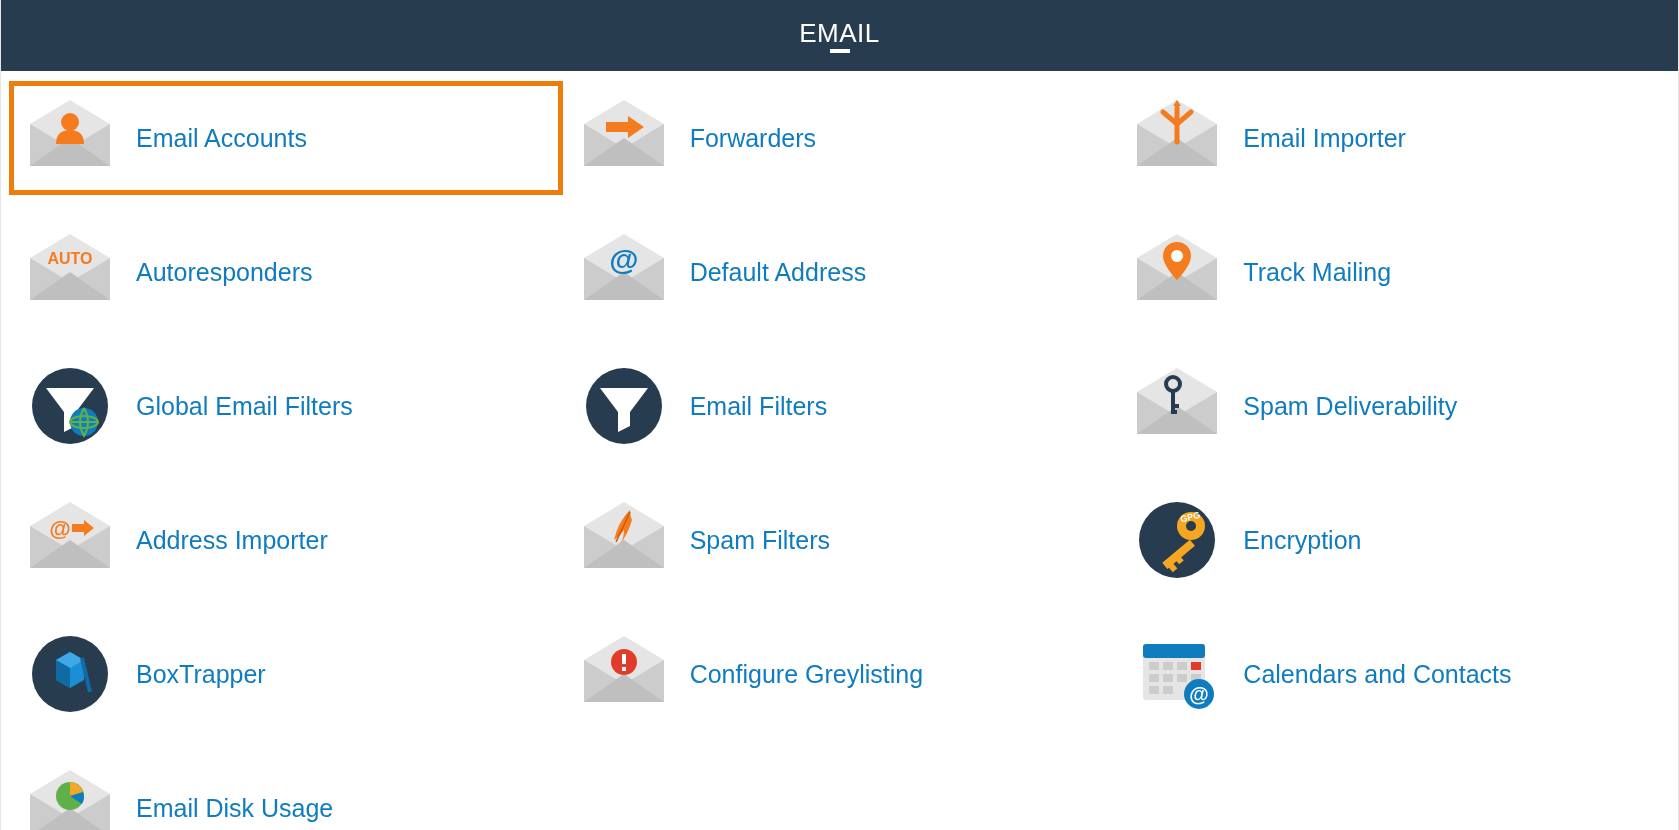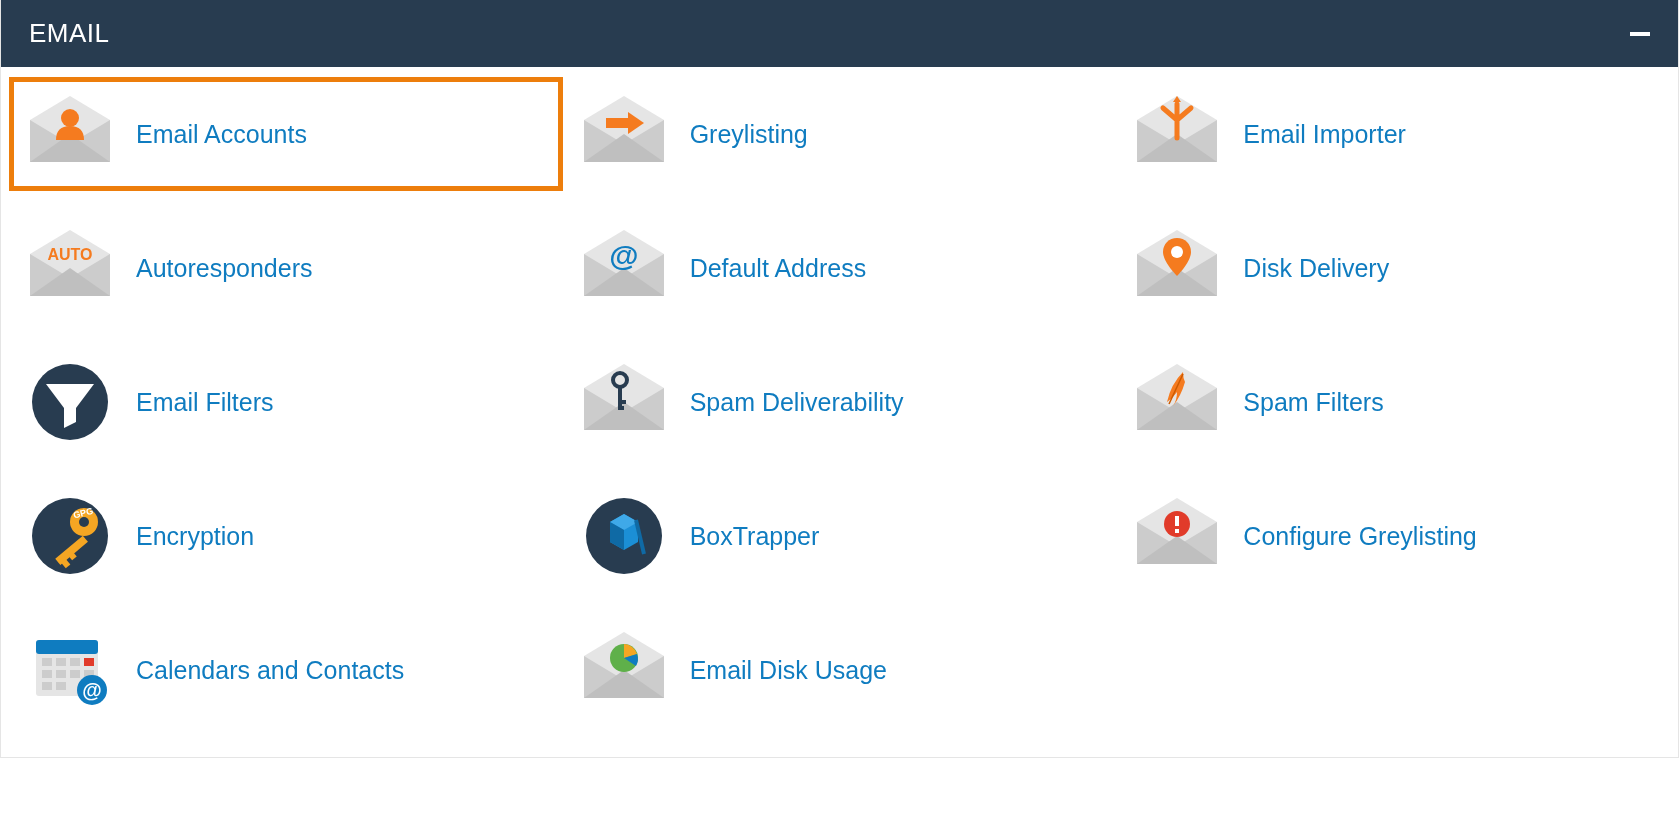--- a/index.html
+++ b/index.html
@@ -16,20 +16,21 @@
   .panel-header {
     background: #283c50;
     color: #fff;
     padding: 18px 28px;
     display: flex;
     align-items: center;
     justify-content: space-between;
     font-size: 26px;
     font-weight: 400;
     letter-spacing: 0.5px;
+    flex-direction: column;
   }
   .collapse-icon {
     width: 20px;
     height: 4px;
     background: #fff;
     display: inline-block;
   }
   .grid {
     display: grid;
     grid-template-columns: repeat(3, 1fr);
@@ -223,21 +224,21 @@
           </svg>
         </div>
         <span class="item-label">Email Accounts</span>
       </div>
       <div class="item">
         <div class="item-icon">
           <svg width="88" height="88" viewBox="0 0 88 88">
             <use href="#ic-forwarders"></use>
           </svg>
         </div>
-        <span class="item-label">Greylisting</span>
+        <span class="item-label">Forwarders</span>
       </div>
       <div class="item">
         <div class="item-icon">
           <svg width="88" height="88" viewBox="0 0 88 88">
             <use href="#ic-email-routing"></use>
           </svg>
         </div>
         <span class="item-label">Email Importer</span>
       </div>
       <div class="item">
@@ -255,37 +256,53 @@
           </svg>
         </div>
         <span class="item-label">Default Address</span>
       </div>
       <div class="item">
         <div class="item-icon">
           <svg width="88" height="88" viewBox="0 0 88 88">
             <use href="#ic-track-delivery"></use>
           </svg>
         </div>
-        <span class="item-label">Disk Delivery</span>
+        <span class="item-label">Track Mailing</span>
+      </div>
+      <div class="item">
+        <div class="item-icon">
+          <svg width="88" height="88" viewBox="0 0 88 88">
+            <use href="#ic-global-email-filters"></use>
+          </svg>
+        </div>
+        <span class="item-label">Global Email Filters</span>
       </div>
       <div class="item">
         <div class="item-icon">
           <svg width="88" height="88" viewBox="0 0 88 88">
             <use href="#ic-email-filters"></use>
           </svg>
         </div>
         <span class="item-label">Email Filters</span>
       </div>
       <div class="item">
         <div class="item-icon">
           <svg width="88" height="88" viewBox="0 0 88 88">
             <use href="#ic-email-deliverability"></use>
           </svg>
         </div>
         <span class="item-label">Spam Deliverability</span>
+      </div>
+      <div class="item">
+        <div class="item-icon">
+          <svg width="88" height="88" viewBox="0 0 88 88">
+            <use href="#ic-address-importer"></use>
+          </svg>
+        </div>
+        <span class="item-label">Address Importer</span>
       </div>
       <div class="item">
         <div class="item-icon">
           <svg width="88" height="88" viewBox="0 0 88 88">
             <use href="#ic-spam-filters"></use>
           </svg>
         </div>
         <span class="item-label">Spam Filters</span>
       </div>
       <div class="item">

